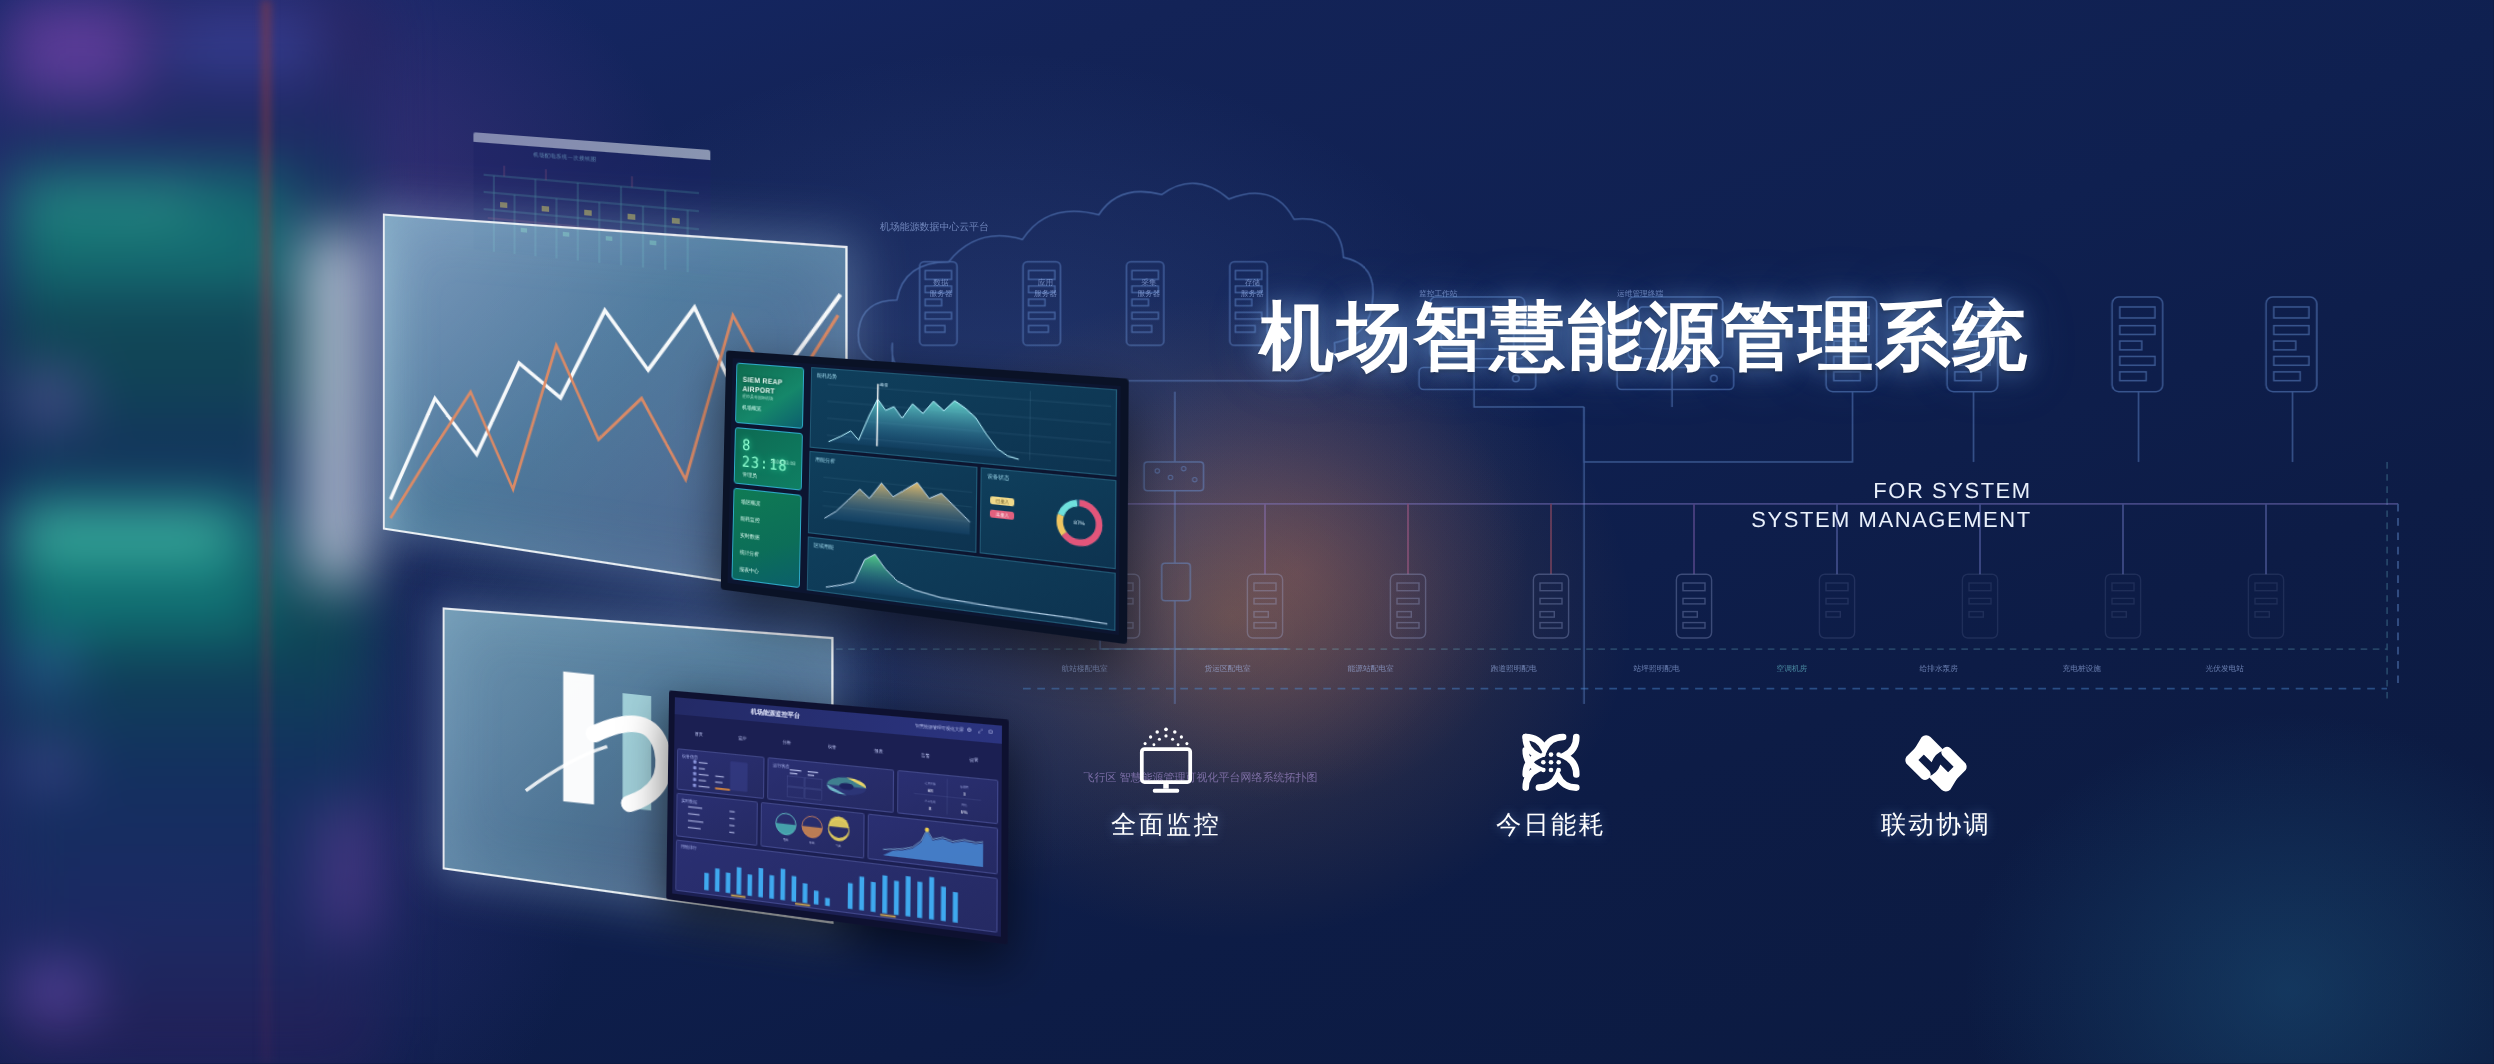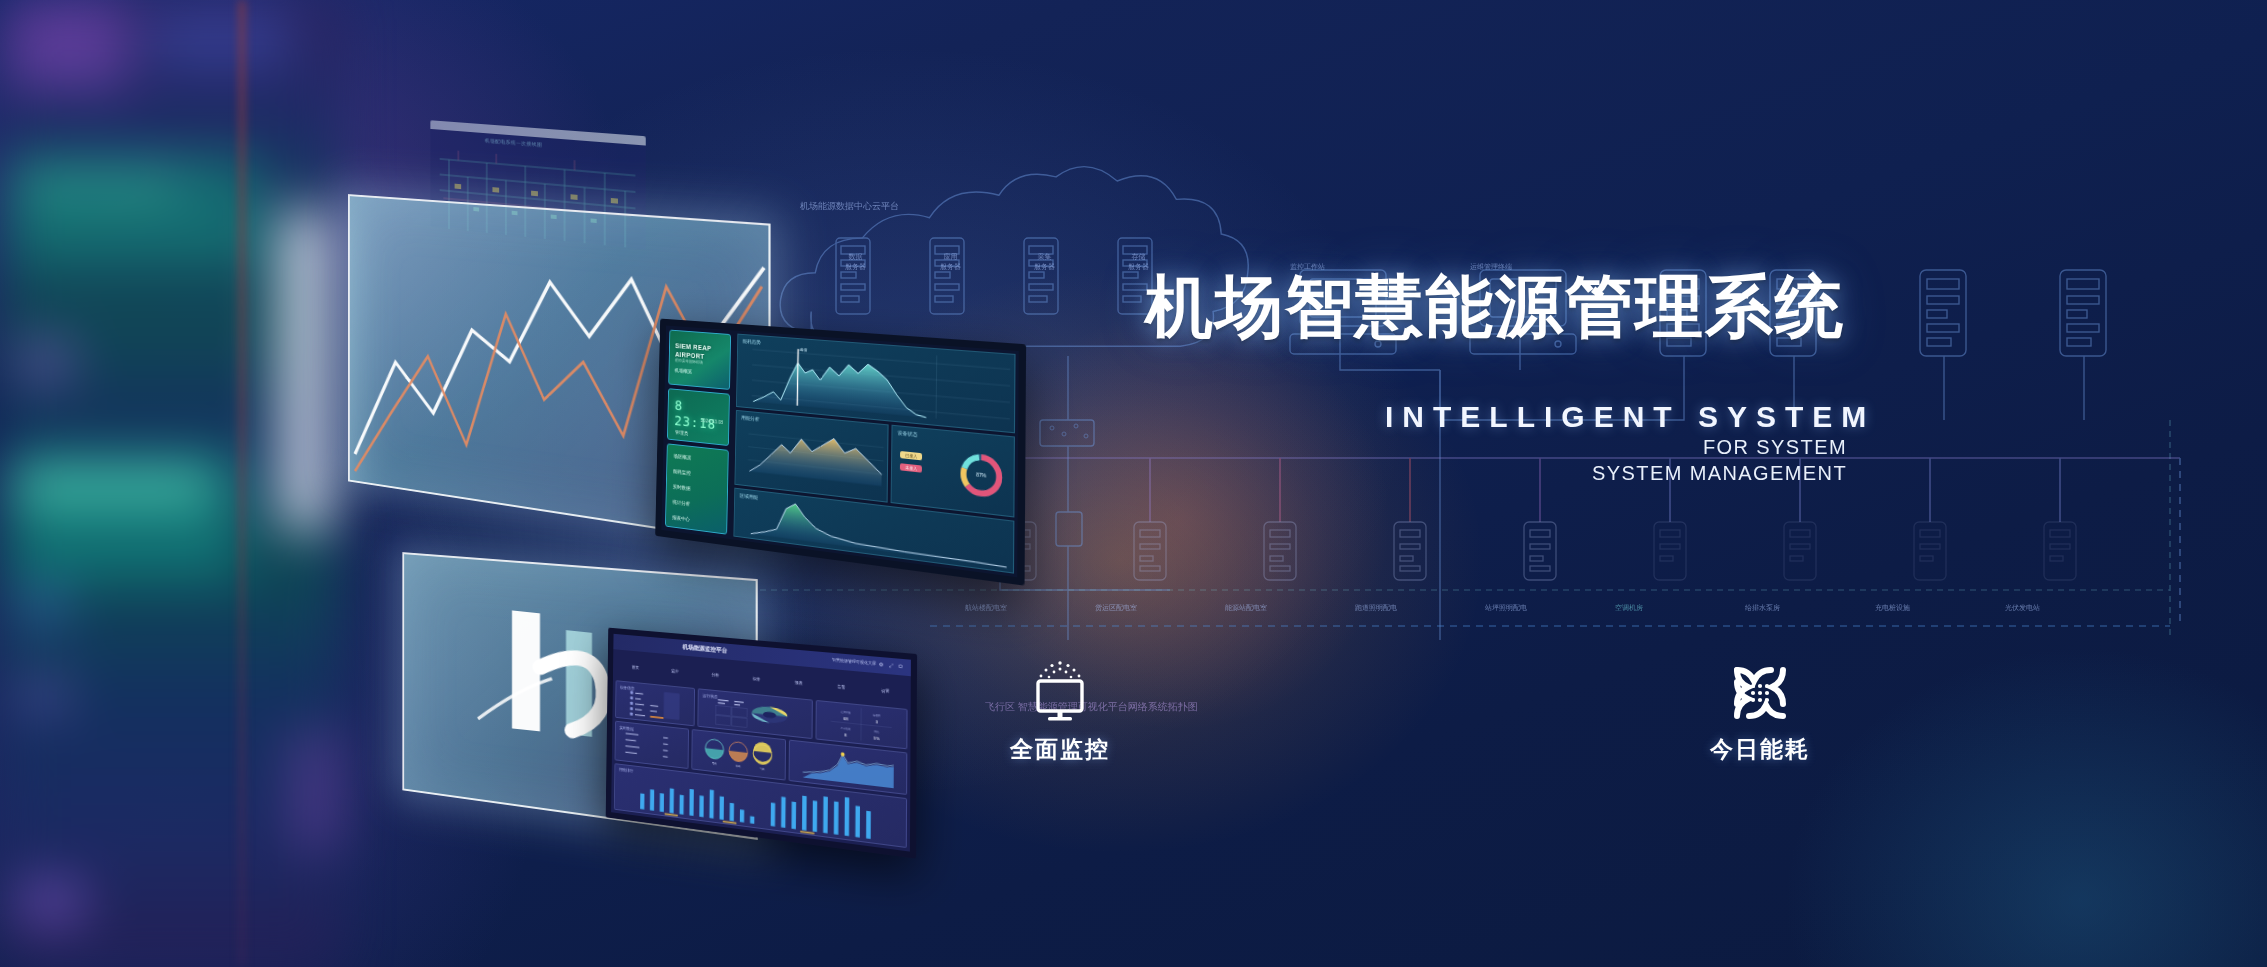--- a/index.html
+++ b/index.html
@@ -93,21 +93,21 @@
   .subEN3{position:absolute;right:420px;top:462px;font-size:20px;color:#e9f0fb;letter-spacing:1.4px;
     white-space:nowrap;text-align:right;}
   .slogan{position:absolute;left:1348px;top:524px;font-size:48px;font-weight:bold;font-style:italic;
     color:#f5b731;letter-spacing:1px;white-space:nowrap;
     text-shadow:0 0 14px rgba(255,180,40,.35),0 2px 3px rgba(60,30,0,.45);}
 
   
   .features{position:absolute;left:960px;top:660px;width:900px;display:flex;justify-content:space-between;}
   .feat{width:200px;display:flex;flex-direction:column;align-items:center;gap:12px;}
   .featicon{height:62px;display:flex;align-items:flex-end;justify-content:center;}
-  .featlabel{font-size:23px;font-weight:bold;color:#ffffff;letter-spacing:2px;
+  .featlabel{font-size:23px;font-weight:normal;color:#ffffff;letter-spacing:2px;
     text-shadow:0 0 10px rgba(130,180,255,.45);}
 
   
   .nl{position:absolute;font-size:7px;color:rgba(175,200,255,.55);white-space:nowrap;}
   .nl.teal{color:rgba(120,220,230,.55);}
 
   .noise{position:absolute;inset:0;pointer-events:none;opacity:.10;
     background-image:repeating-linear-gradient(0deg,rgba(255,255,255,.05) 0 1px,rgba(0,0,0,0) 1px 3px);}
 </style>
 </head>
@@ -652,21 +652,20 @@
             <rect x="40" y="49" width="16" height="2"></rect>
               <rect x="110" y="49" width="16" height="2"></rect>
             <rect x="200" y="49" width="16" height="2"></rect>
           </g>
         </svg>
       </div>
     </div>
   </div>
 
   <div class="titleCN">机场智慧能源管理系统</div>
-  <div class="subEN">INTELLIGENT SYSTEM</div>
   <div class="subEN2">FOR SYSTEM</div>
   <div class="subEN3">SYSTEM MANAGEMENT</div>
 
   <div class="features">
 
     <div class="feat">
       <div class="featicon">
         <svg width="64" height="62" viewBox="0 0 64 62">
           <g fill="#ffffff">
             <circle cx="32" cy="3" r="1.7"></circle>
@@ -712,17 +711,30 @@
               <circle cx="36" cy="29" r="2.1"></circle>
             <circle cx="22" cy="36" r="2.1"></circle>
               <circle cx="29" cy="36" r="2.1"></circle>
               <circle cx="36" cy="36" r="2.1"></circle>
           </g>
         </svg>
       </div>
       <div class="featlabel">今日能耗</div>
     </div>
 
+    <div class="feat">
+      <div class="featicon">
+        <svg width="62" height="56" viewBox="0 0 62 56">
+          <g fill="#ffffff">
+            <path d="M18 4 a6 6 0 0 1 8 0 l12 12 a18 18 0 0 0 -11 11 l-9 -9 l-9 9 a6 6 0 0 1 0 -8 Z"></path>
+            <path d="M44 52 a6 6 0 0 1 -8 0 l-12 -12 a18 18 0 0 0 11 -11 l9 9 l9 -9 a6 6 0 0 1 0 8 Z"></path>
+            <path d="M4 22 l14 -14 a5 5 0 0 1 7 7 l-10 10 l10 10 a5 5 0 0 1 -7 7 l-14 -14 a6 6 0 0 1 0 -6 Z"></path>
+            <path d="M58 34 l-14 14 a5 5 0 0 1 -7 -7 l10 -10 l-10 -10 a5 5 0 0 1 7 -7 l14 14 a6 6 0 0 1 0 6 Z"></path>
+          </g>
+        </svg>
+      </div>
+      <div class="featlabel">联动协调</div>
+    </div>
 
   </div>
 
   <div class="noise"></div>
 </div>
 
 </body></html>

